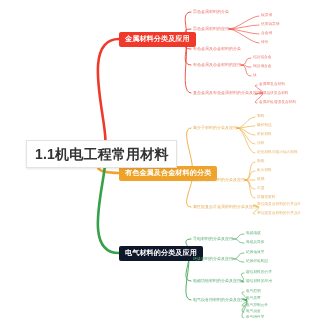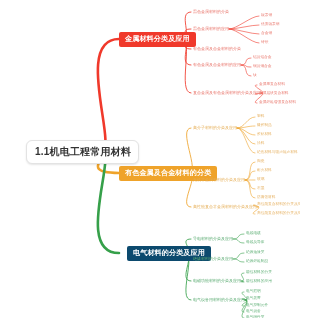--- a/index.html
+++ b/index.html
@@ -11,24 +11,24 @@
     position:relative;
   }
   #canvas{position:absolute;left:18px;top:0;width:300px;height:268px;padding-left:48px;}
   svg.links{position:absolute;left:0;top:0;width:300px;height:318px;pointer-events:none;}
 
   
   .root{
     position:absolute;
     background:#ffffff;
     border:1px solid #e3e3e3;
-    border-radius:6px;
+    border-radius:0;
     box-shadow:0 1px 2px rgba(0,0,0,.10);
     color:#333333;
-    font-size:10px;
+    font-size:14px;
     font-weight:bold;
     letter-spacing:.2px;
     padding:6px 7px 6px 8px;
     white-space:nowrap;
     line-height:1;
   }
 
   
   .branch{
     position:absolute;
@@ -36,21 +36,21 @@
     font-size:7.1px;
     font-weight:bold;
     padding:4px 6px;
     border-radius:2px;
     white-space:nowrap;
     line-height:1;
     letter-spacing:.1px;
   }
   .branch.b0{background:#F0392B;}
   .branch.b1{background:#EFA32A;}
-  .branch.b2{background:#0c4a6e;margin-left:8px;}
+  .branch.b2{background:#0f172a;}
 
   
   .n2{
     position:absolute;
     font-size:4.0px;
     line-height:1;
     white-space:nowrap;
     padding-bottom:1px;
   }
   .n2.c0{color:#e8756b;}

